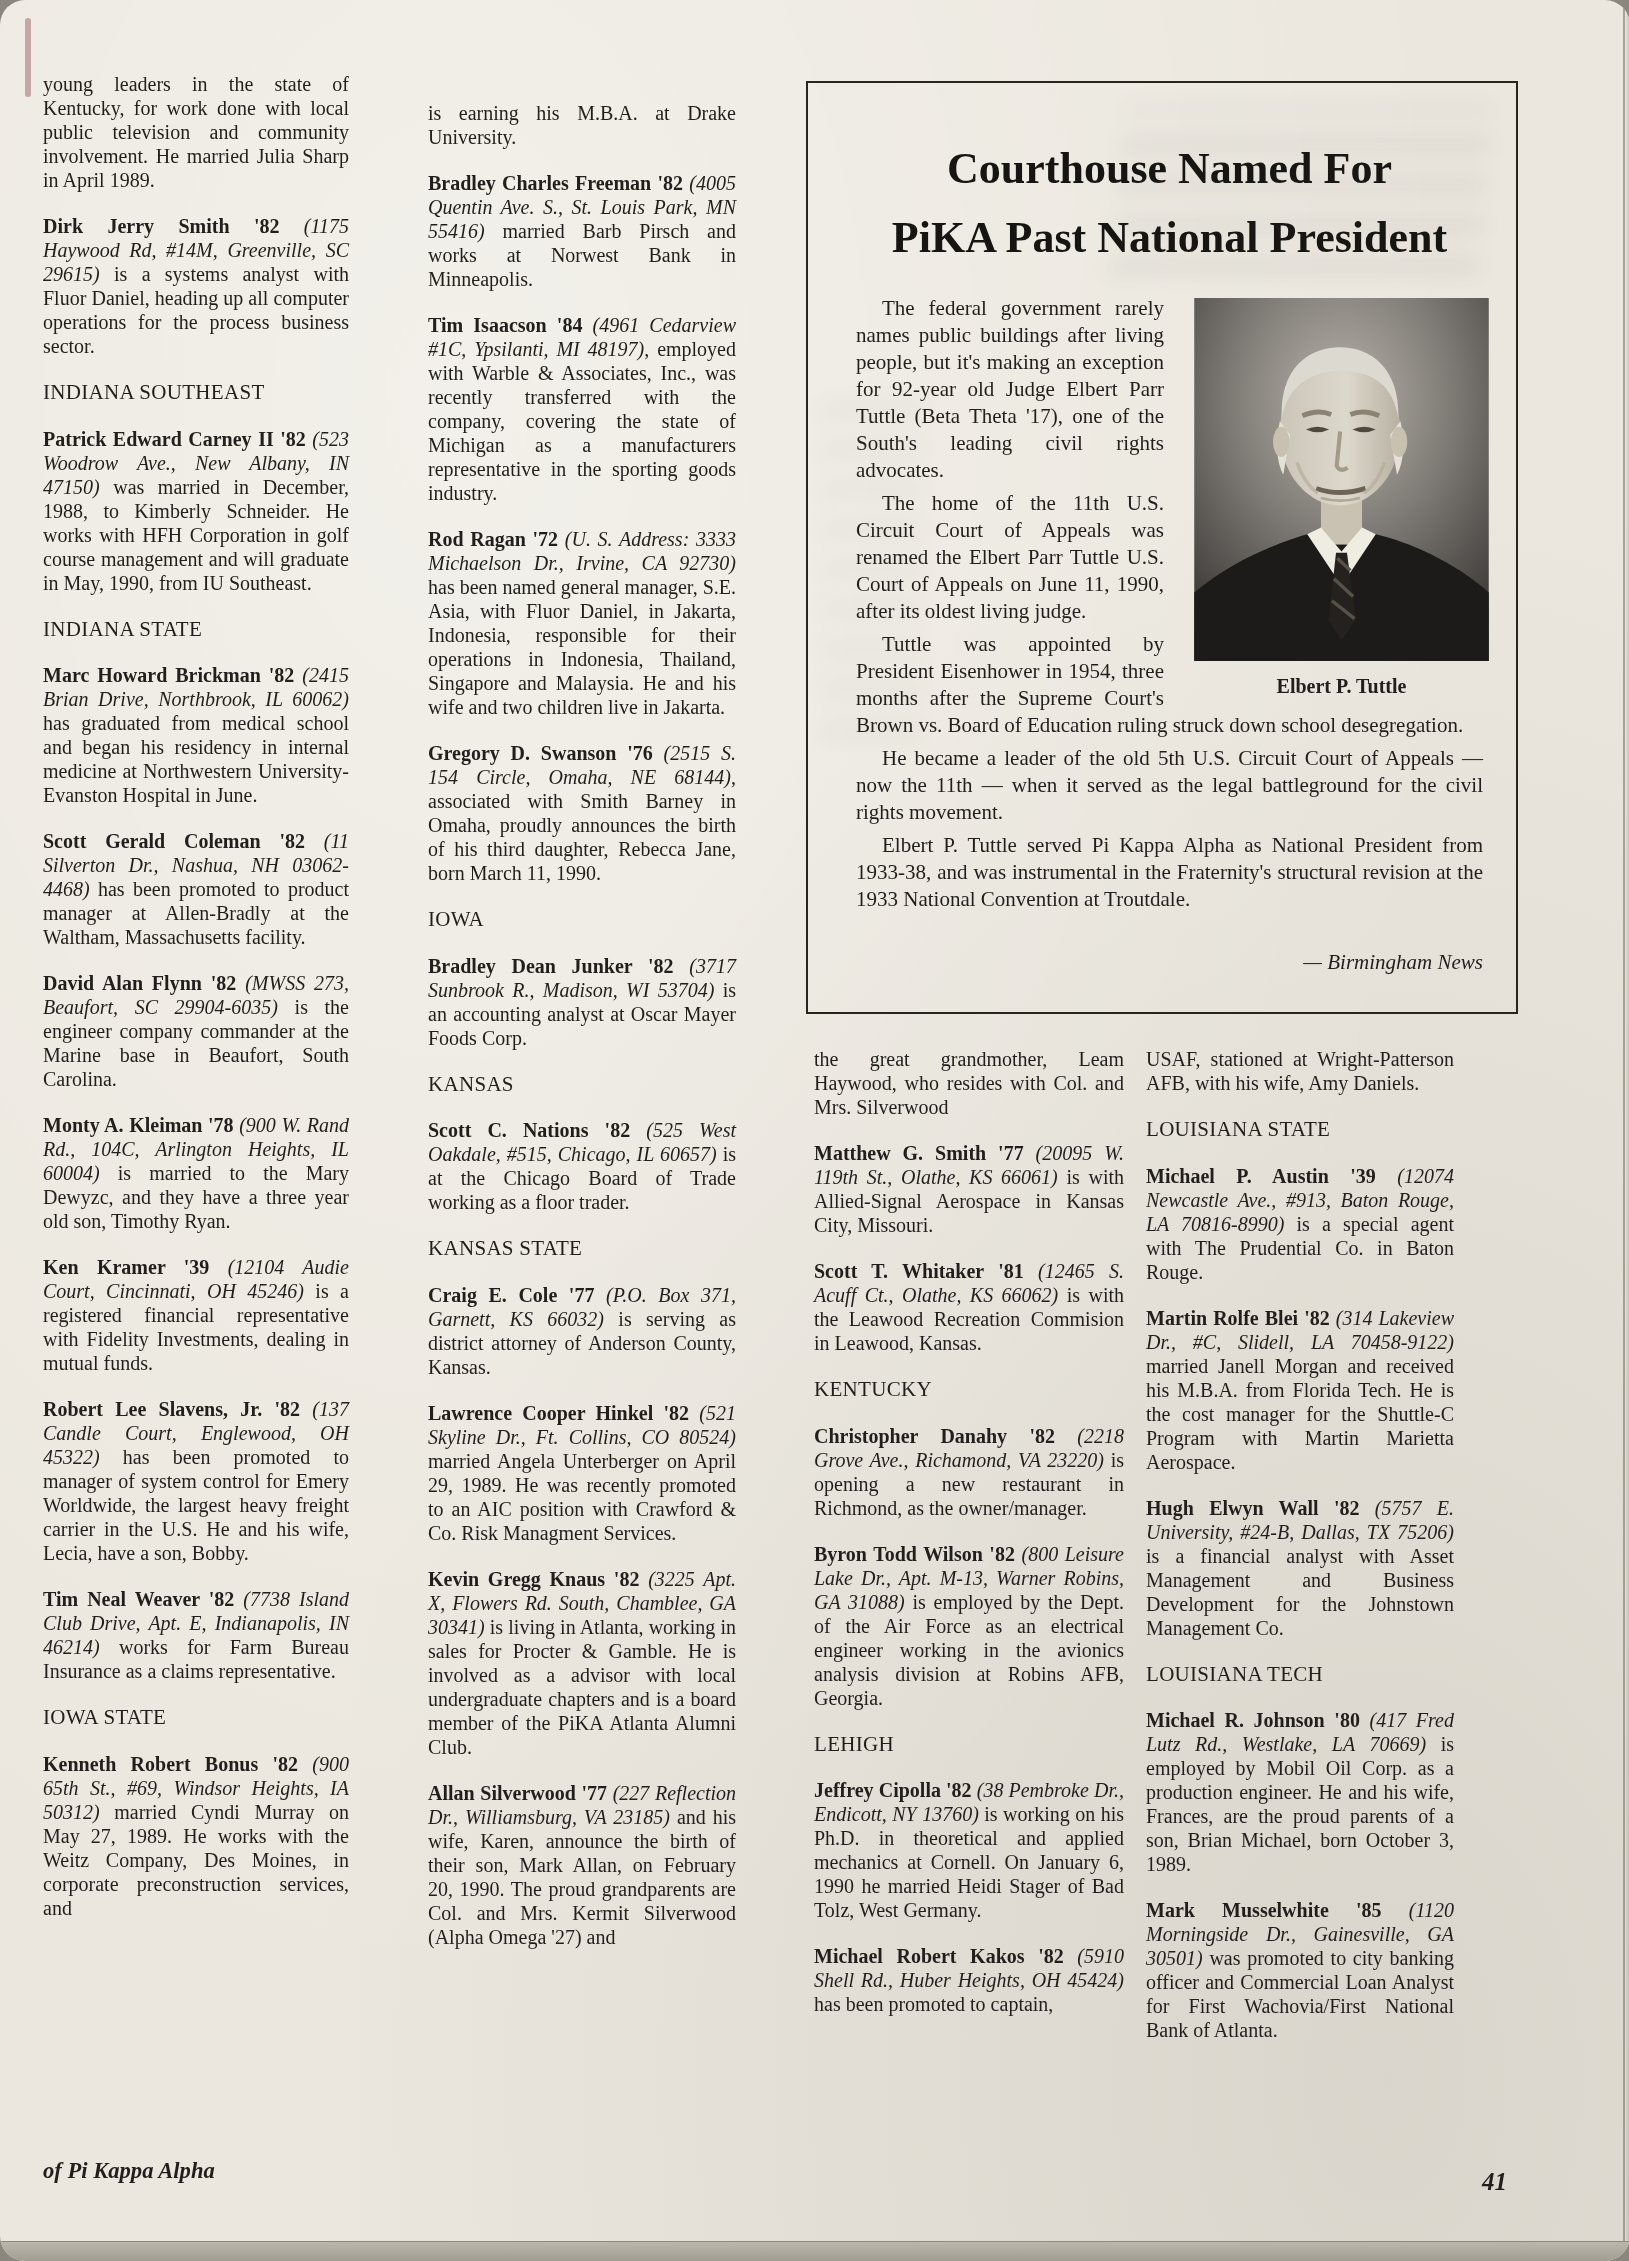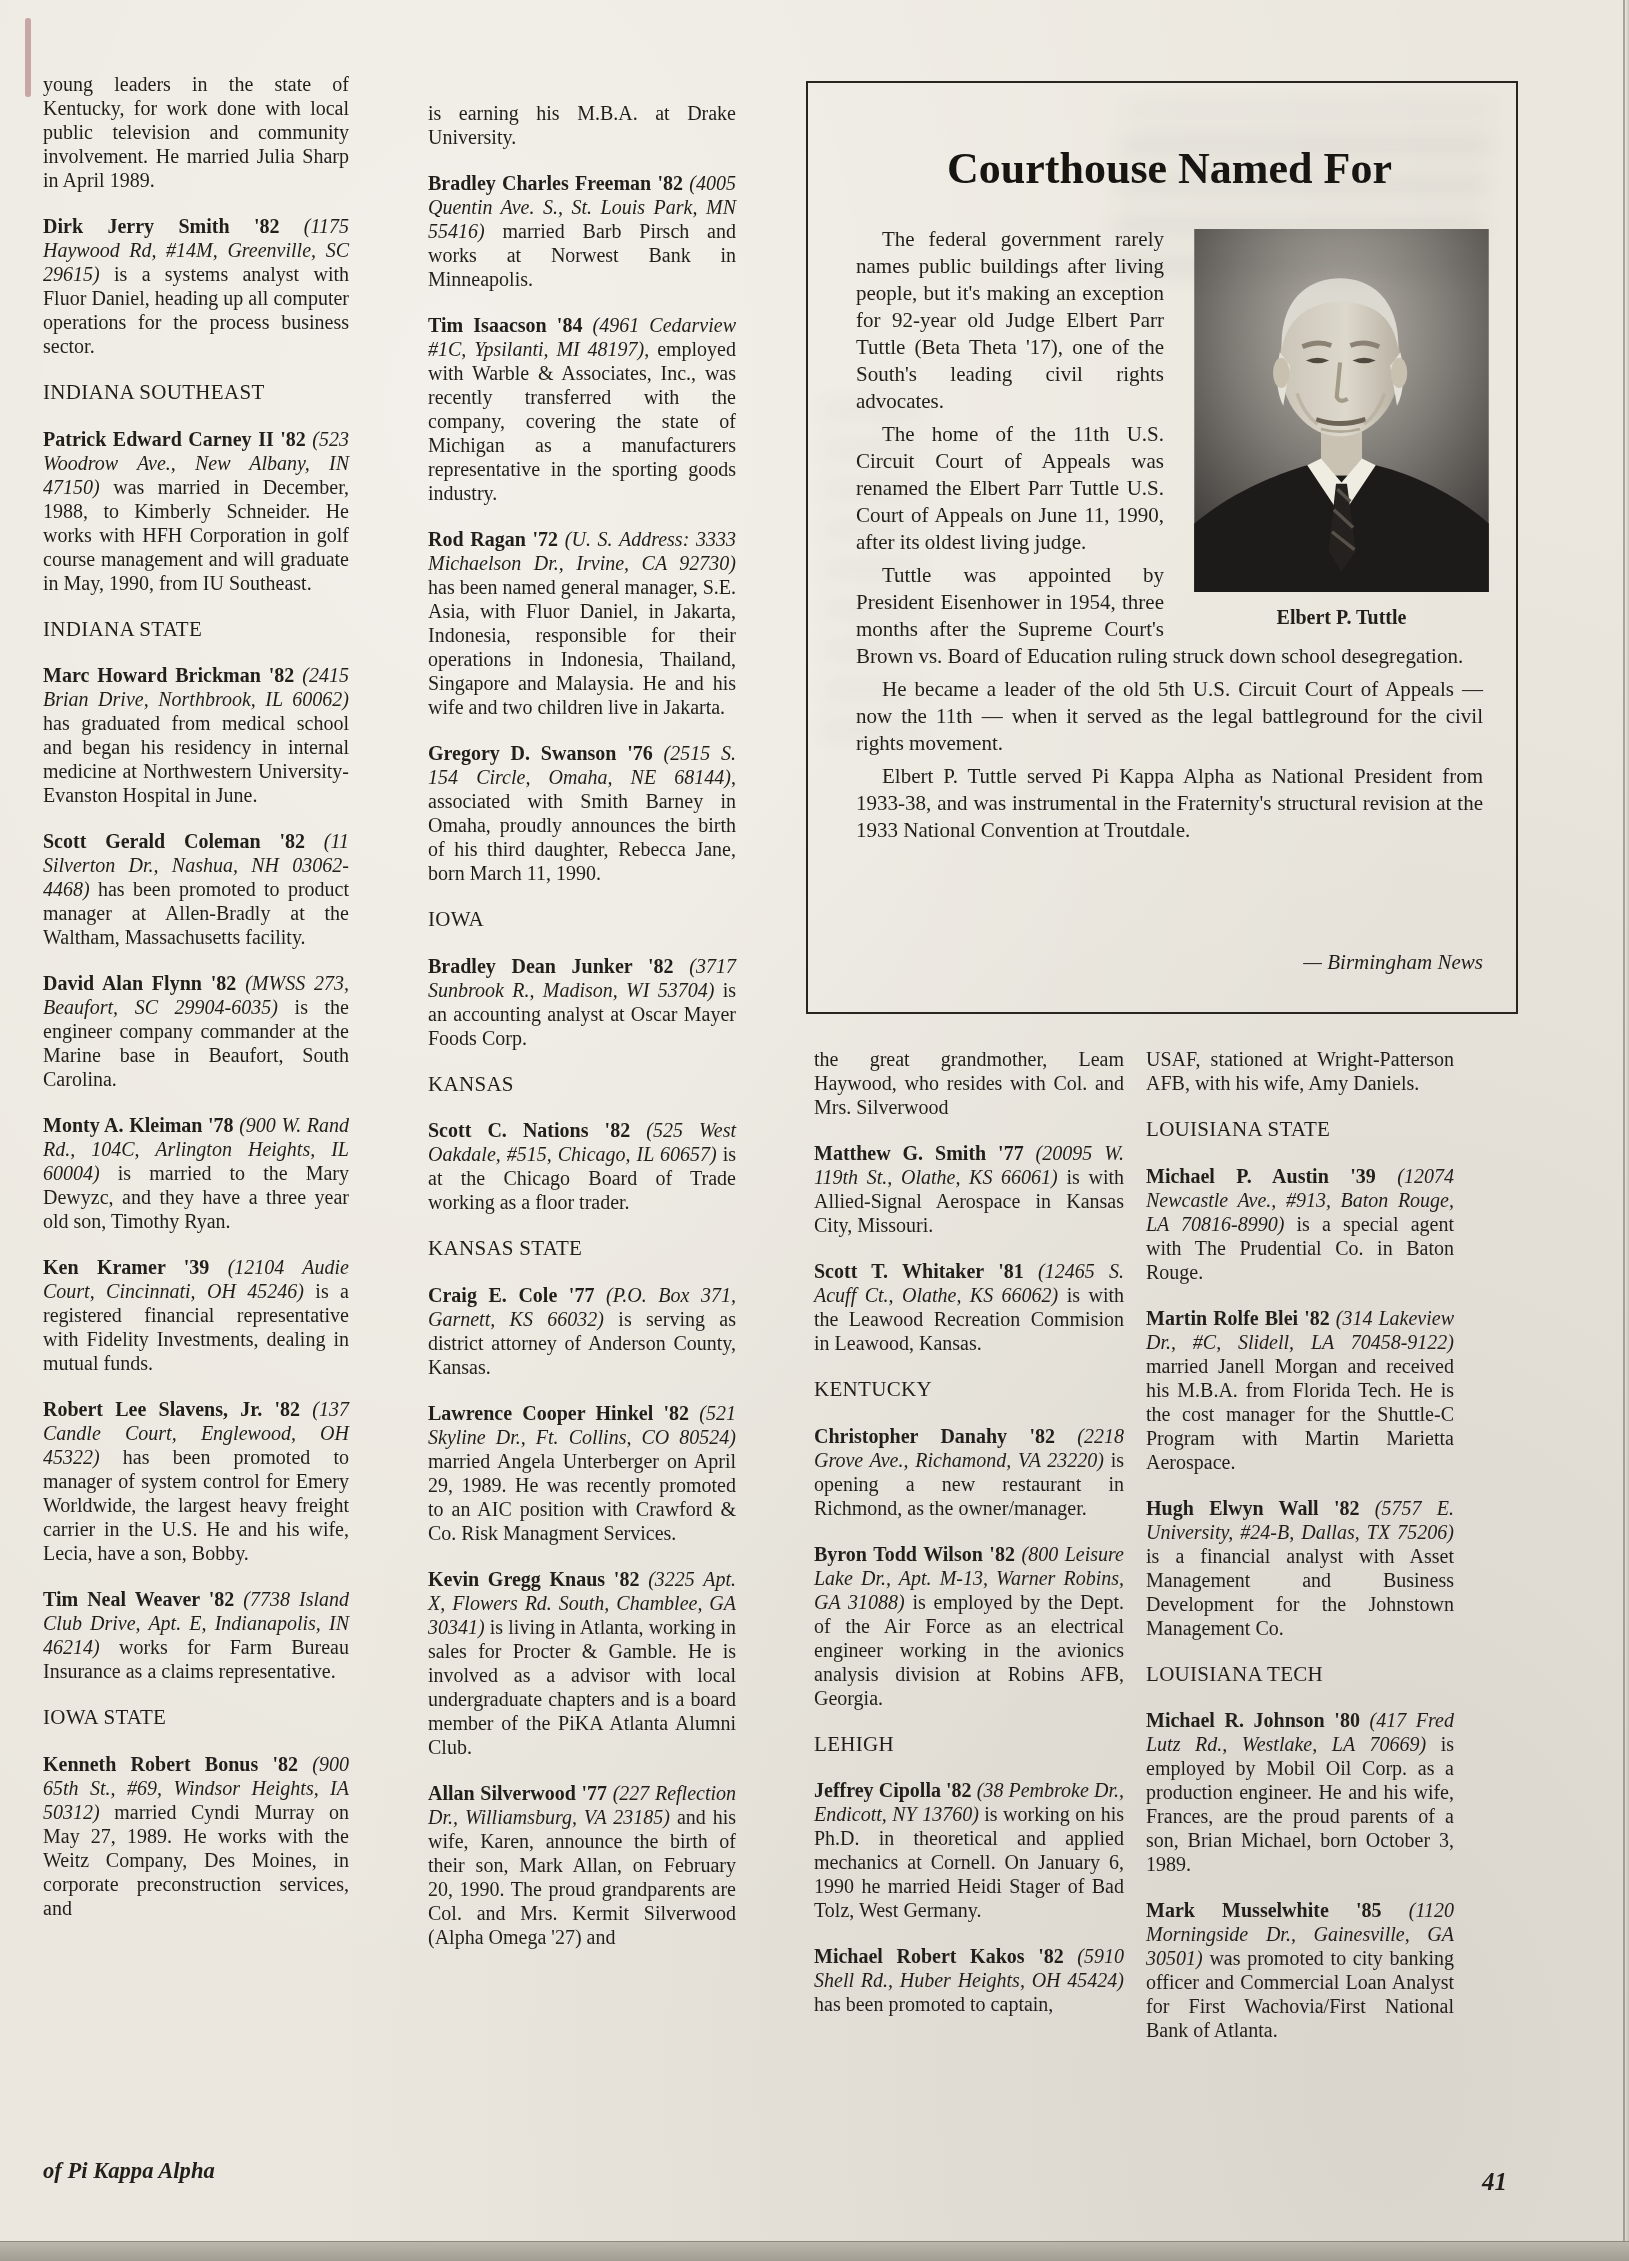--- a/index.html
+++ b/index.html
@@ -4,20 +4,21 @@
 <style>
   html,body { margin:0; padding:0; background:#8b877f; }
   .page {
     position:relative; width:1630px; height:2261px; overflow:hidden;
     font-family:"Liberation Serif","DejaVu Serif",serif;
     color:#211e1b;
     background:
       radial-gradient(ellipse at 28% 18%, rgba(255,255,255,.38), transparent 62%),
       radial-gradient(ellipse at 85% 92%, rgba(110,105,95,.14), transparent 55%),
       #ebe7de;
+    border-radius: 25px;
   }
   
   .col { position:absolute; font-size:20px; line-height:24px; }
   .col p.entry { margin:0 0 22px 0; text-align:justify; }
   .col h3 { font-size:21px; line-height:24px; margin:2.7px 0 22.6px 0; font-weight:normal; letter-spacing:0.3px; }
   .col i { font-style:italic; }
   .col b { font-weight:bold; }
 
   
   .article-box {
@@ -110,21 +111,21 @@
       <p class="entry"><b>Hugh Elwyn Wall '82 </b><i>(5757 E. University, #24-B, Dallas, TX 75206)</i> is a financial analyst with Asset Management and Business Development for the Johnstown Management Co.</p>
       <h3>LOUISIANA TECH</h3>
       <p class="entry"><b>Michael R. Johnson '80 </b><i>(417 Fred Lutz Rd., Westlake, LA 70669)</i> is employed by Mobil Oil Corp. as a production engineer. He and his wife, Frances, are the proud parents of a son, Brian Michael, born October 3, 1989.</p>
       <p class="entry"><b>Mark Musselwhite '85 </b><i>(1120 Morningside Dr., Gainesville, GA 30501)</i> was promoted to city banking officer and Commercial Loan Analyst for First Wachovia/First National Bank of Atlanta.</p>
     </div>
 
   <div class="article-box">
     <div class="ghost ghost1"></div>
     <div class="ghost ghost2"></div>
 
-    <h1><span>Courthouse Named For</span><br></h1>
+    <h1><span>Courthouse Named For</span><br><span>PiKA Past National President</span></h1>
 
     <div class="article-body">
       <figure>
         <svg class="photo" viewBox="0 0 430 530" role="img">
           <defs>
             <radialGradient id="pbg" cx="50%" cy="28%" r="85%">
               <stop offset="0%" stop-color="#b8b4ab"></stop>
               <stop offset="45%" stop-color="#7d7974"></stop>
               <stop offset="100%" stop-color="#2c2a28"></stop>
             </radialGradient>

